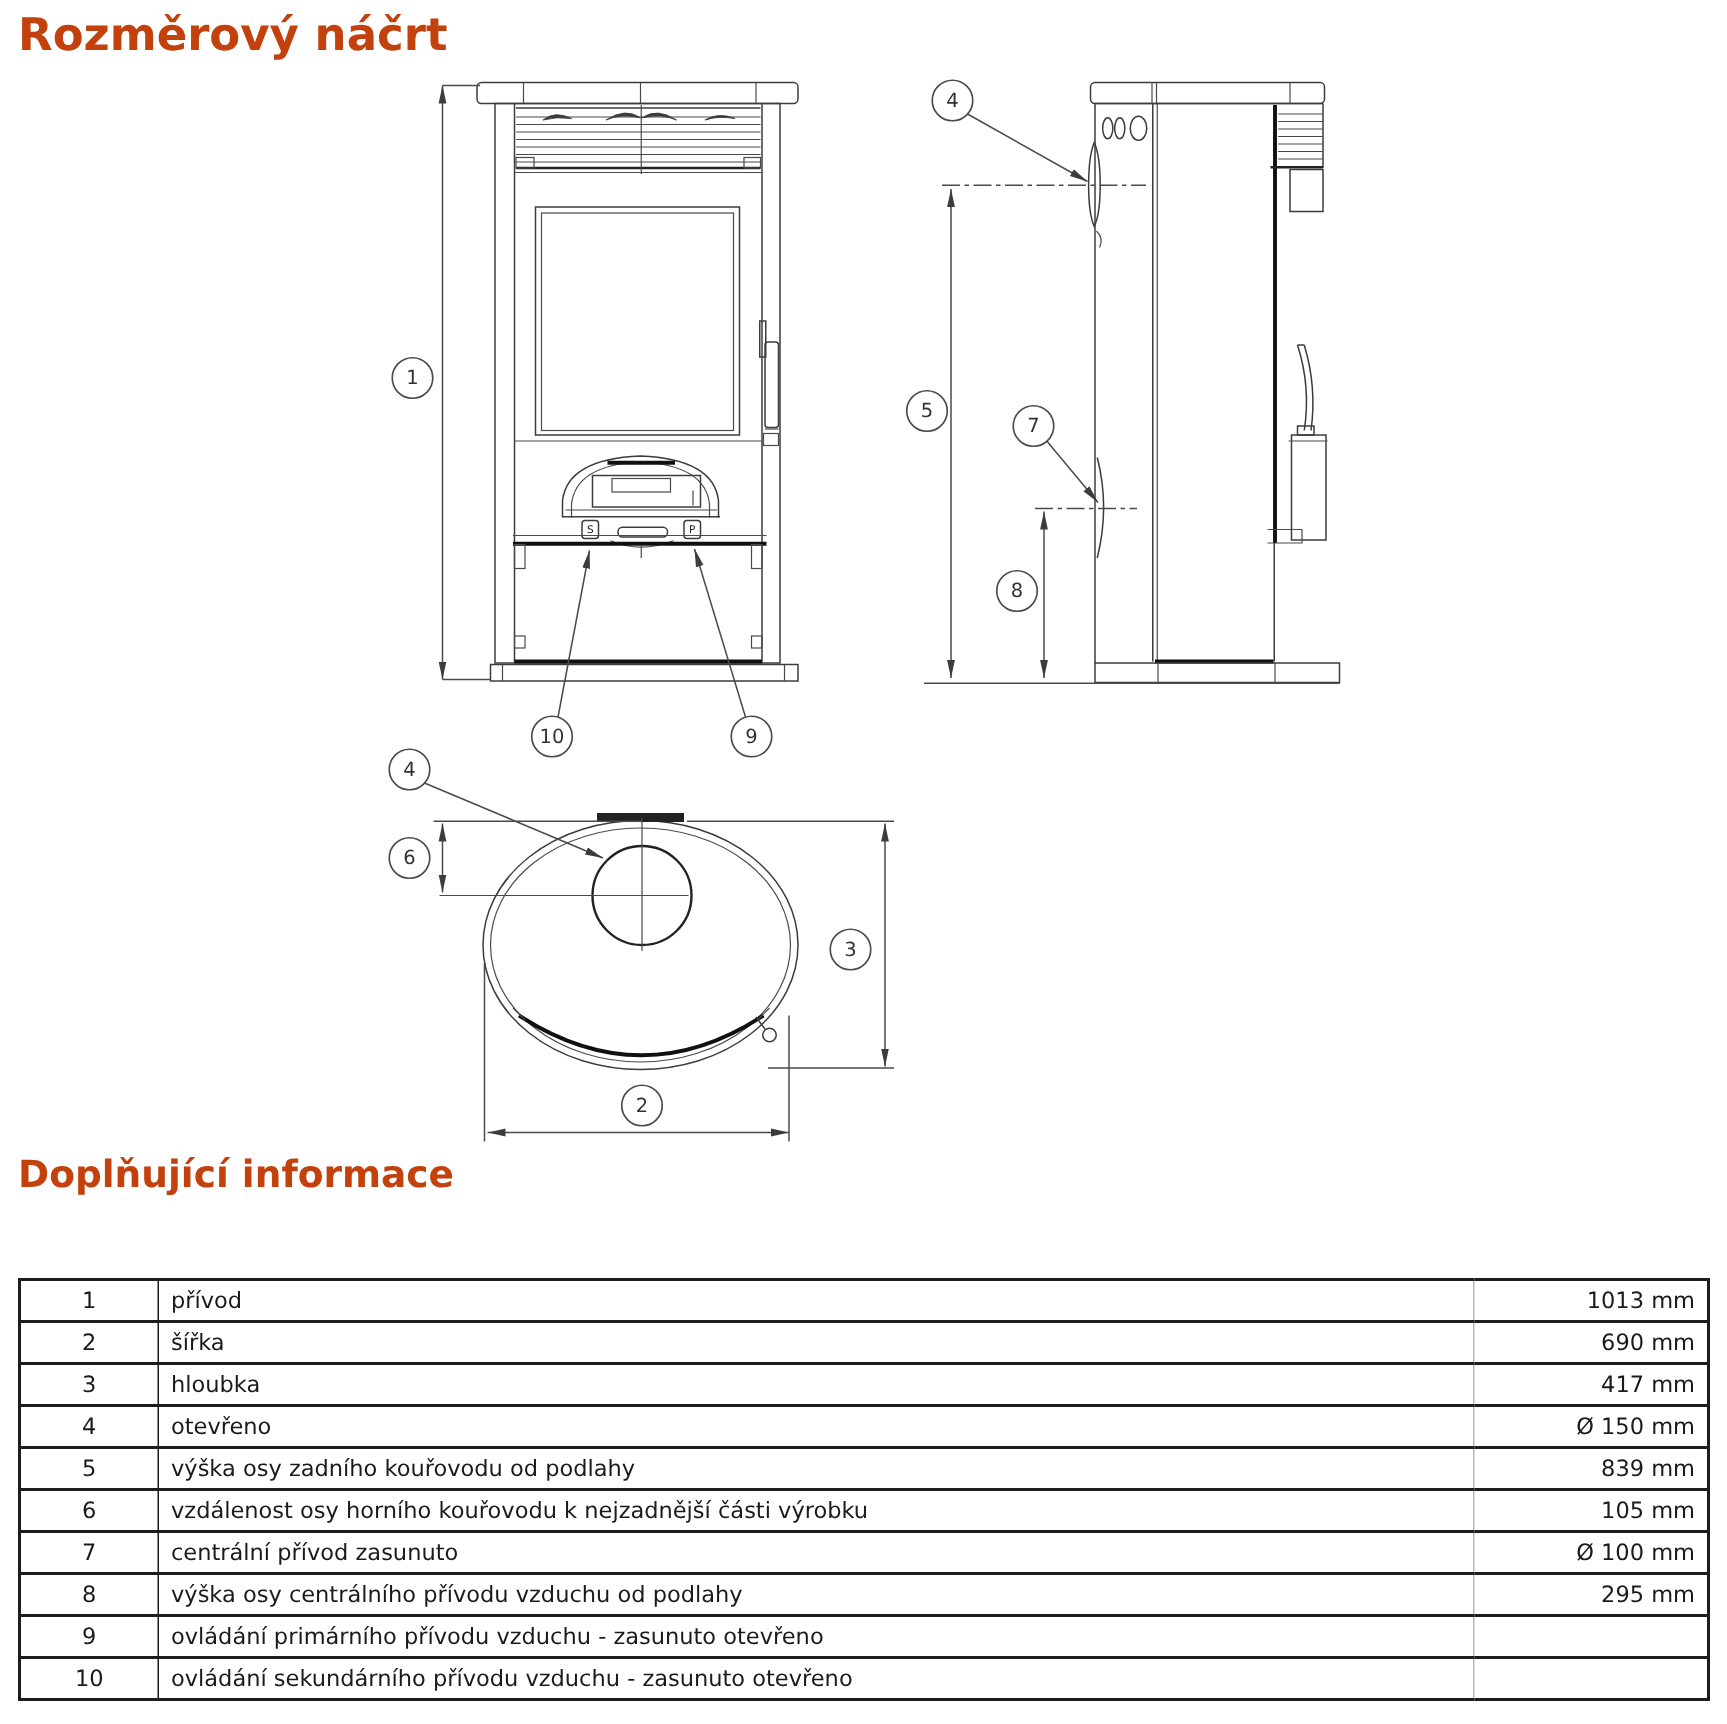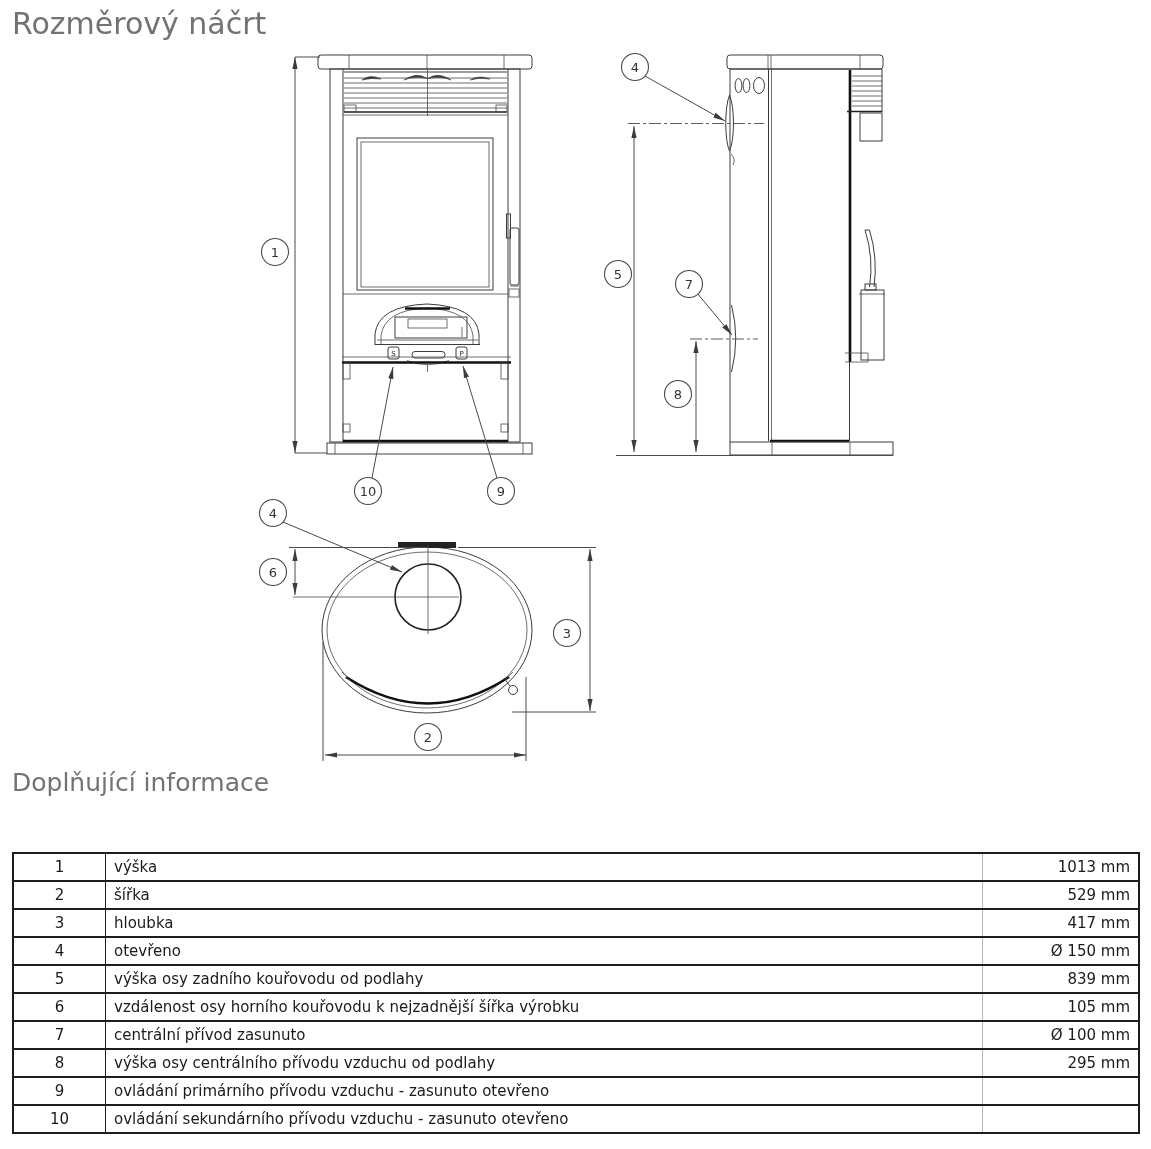--- a/index.html
+++ b/index.html
@@ -1,18 +1,18 @@
 <!DOCTYPE html>
 <html><head>
 <meta charset="utf-8">
 <style>
   html,body{margin:0;padding:0;background:#fff;}
   #page{position:relative;width:1151px;height:1149px;background:#fff;overflow:hidden;
         font-family:"DejaVu Sans","Liberation Sans",sans-serif;color:#1a1a1a;}
-  .h-title{position:absolute;left:12px;margin:0;font-weight:normal;color:#737373;letter-spacing:0;}
+  .h-title{position:absolute;left:12px;margin:0;font-weight:bold;color:#c2410c;letter-spacing:0;}
   #title-drawing{top:6px;font-size:30px;}
   #title-info{top:768px;font-size:25px;}
   #drawing-svg{position:absolute;left:0;top:0;}
   
   .ln{stroke:#3c3c3c;stroke-width:1;fill:none;}
   .ln-thin{stroke:#4a4a4a;stroke-width:.8;fill:none;}
   .ln-thick{stroke:#101010;stroke-width:2.6;fill:none;}
   .ln-med{stroke:#222;stroke-width:1.6;fill:none;}
   .dim{stroke:#4a4a4a;stroke-width:1;fill:none;}
   .ctr{stroke:#4a4a4a;stroke-width:.9;fill:none;stroke-dasharray:12 3 3 3;}
@@ -283,46 +283,46 @@
       </g>
     </g>
   </svg>
 
   <h2 id="title-info" class="h-title">Doplňující informace</h2>
 
   <table id="info-table">
     <tbody>
       <tr>
         <td class="c-num">1</td>
-        <td class="c-label">výška</td>
+        <td class="c-label">přívod</td>
         <td class="c-value">1013 mm</td>
       </tr>
       <tr>
         <td class="c-num">2</td>
         <td class="c-label">šířka</td>
-        <td class="c-value">529 mm</td>
+        <td class="c-value">690 mm</td>
       </tr>
       <tr>
         <td class="c-num">3</td>
         <td class="c-label">hloubka</td>
         <td class="c-value">417 mm</td>
       </tr>
       <tr>
         <td class="c-num">4</td>
         <td class="c-label">otevřeno</td>
         <td class="c-value">Ø 150 mm</td>
       </tr>
       <tr>
         <td class="c-num">5</td>
         <td class="c-label">výška osy zadního kouřovodu od podlahy</td>
         <td class="c-value">839 mm</td>
       </tr>
       <tr>
         <td class="c-num">6</td>
-        <td class="c-label">vzdálenost osy horního kouřovodu k nejzadnější šířka výrobku</td>
+        <td class="c-label">vzdálenost osy horního kouřovodu k nejzadnější části výrobku</td>
         <td class="c-value">105 mm</td>
       </tr>
       <tr>
         <td class="c-num">7</td>
         <td class="c-label">centrální přívod zasunuto</td>
         <td class="c-value">Ø 100 mm</td>
       </tr>
       <tr>
         <td class="c-num">8</td>
         <td class="c-label">výška osy centrálního přívodu vzduchu od podlahy</td>

